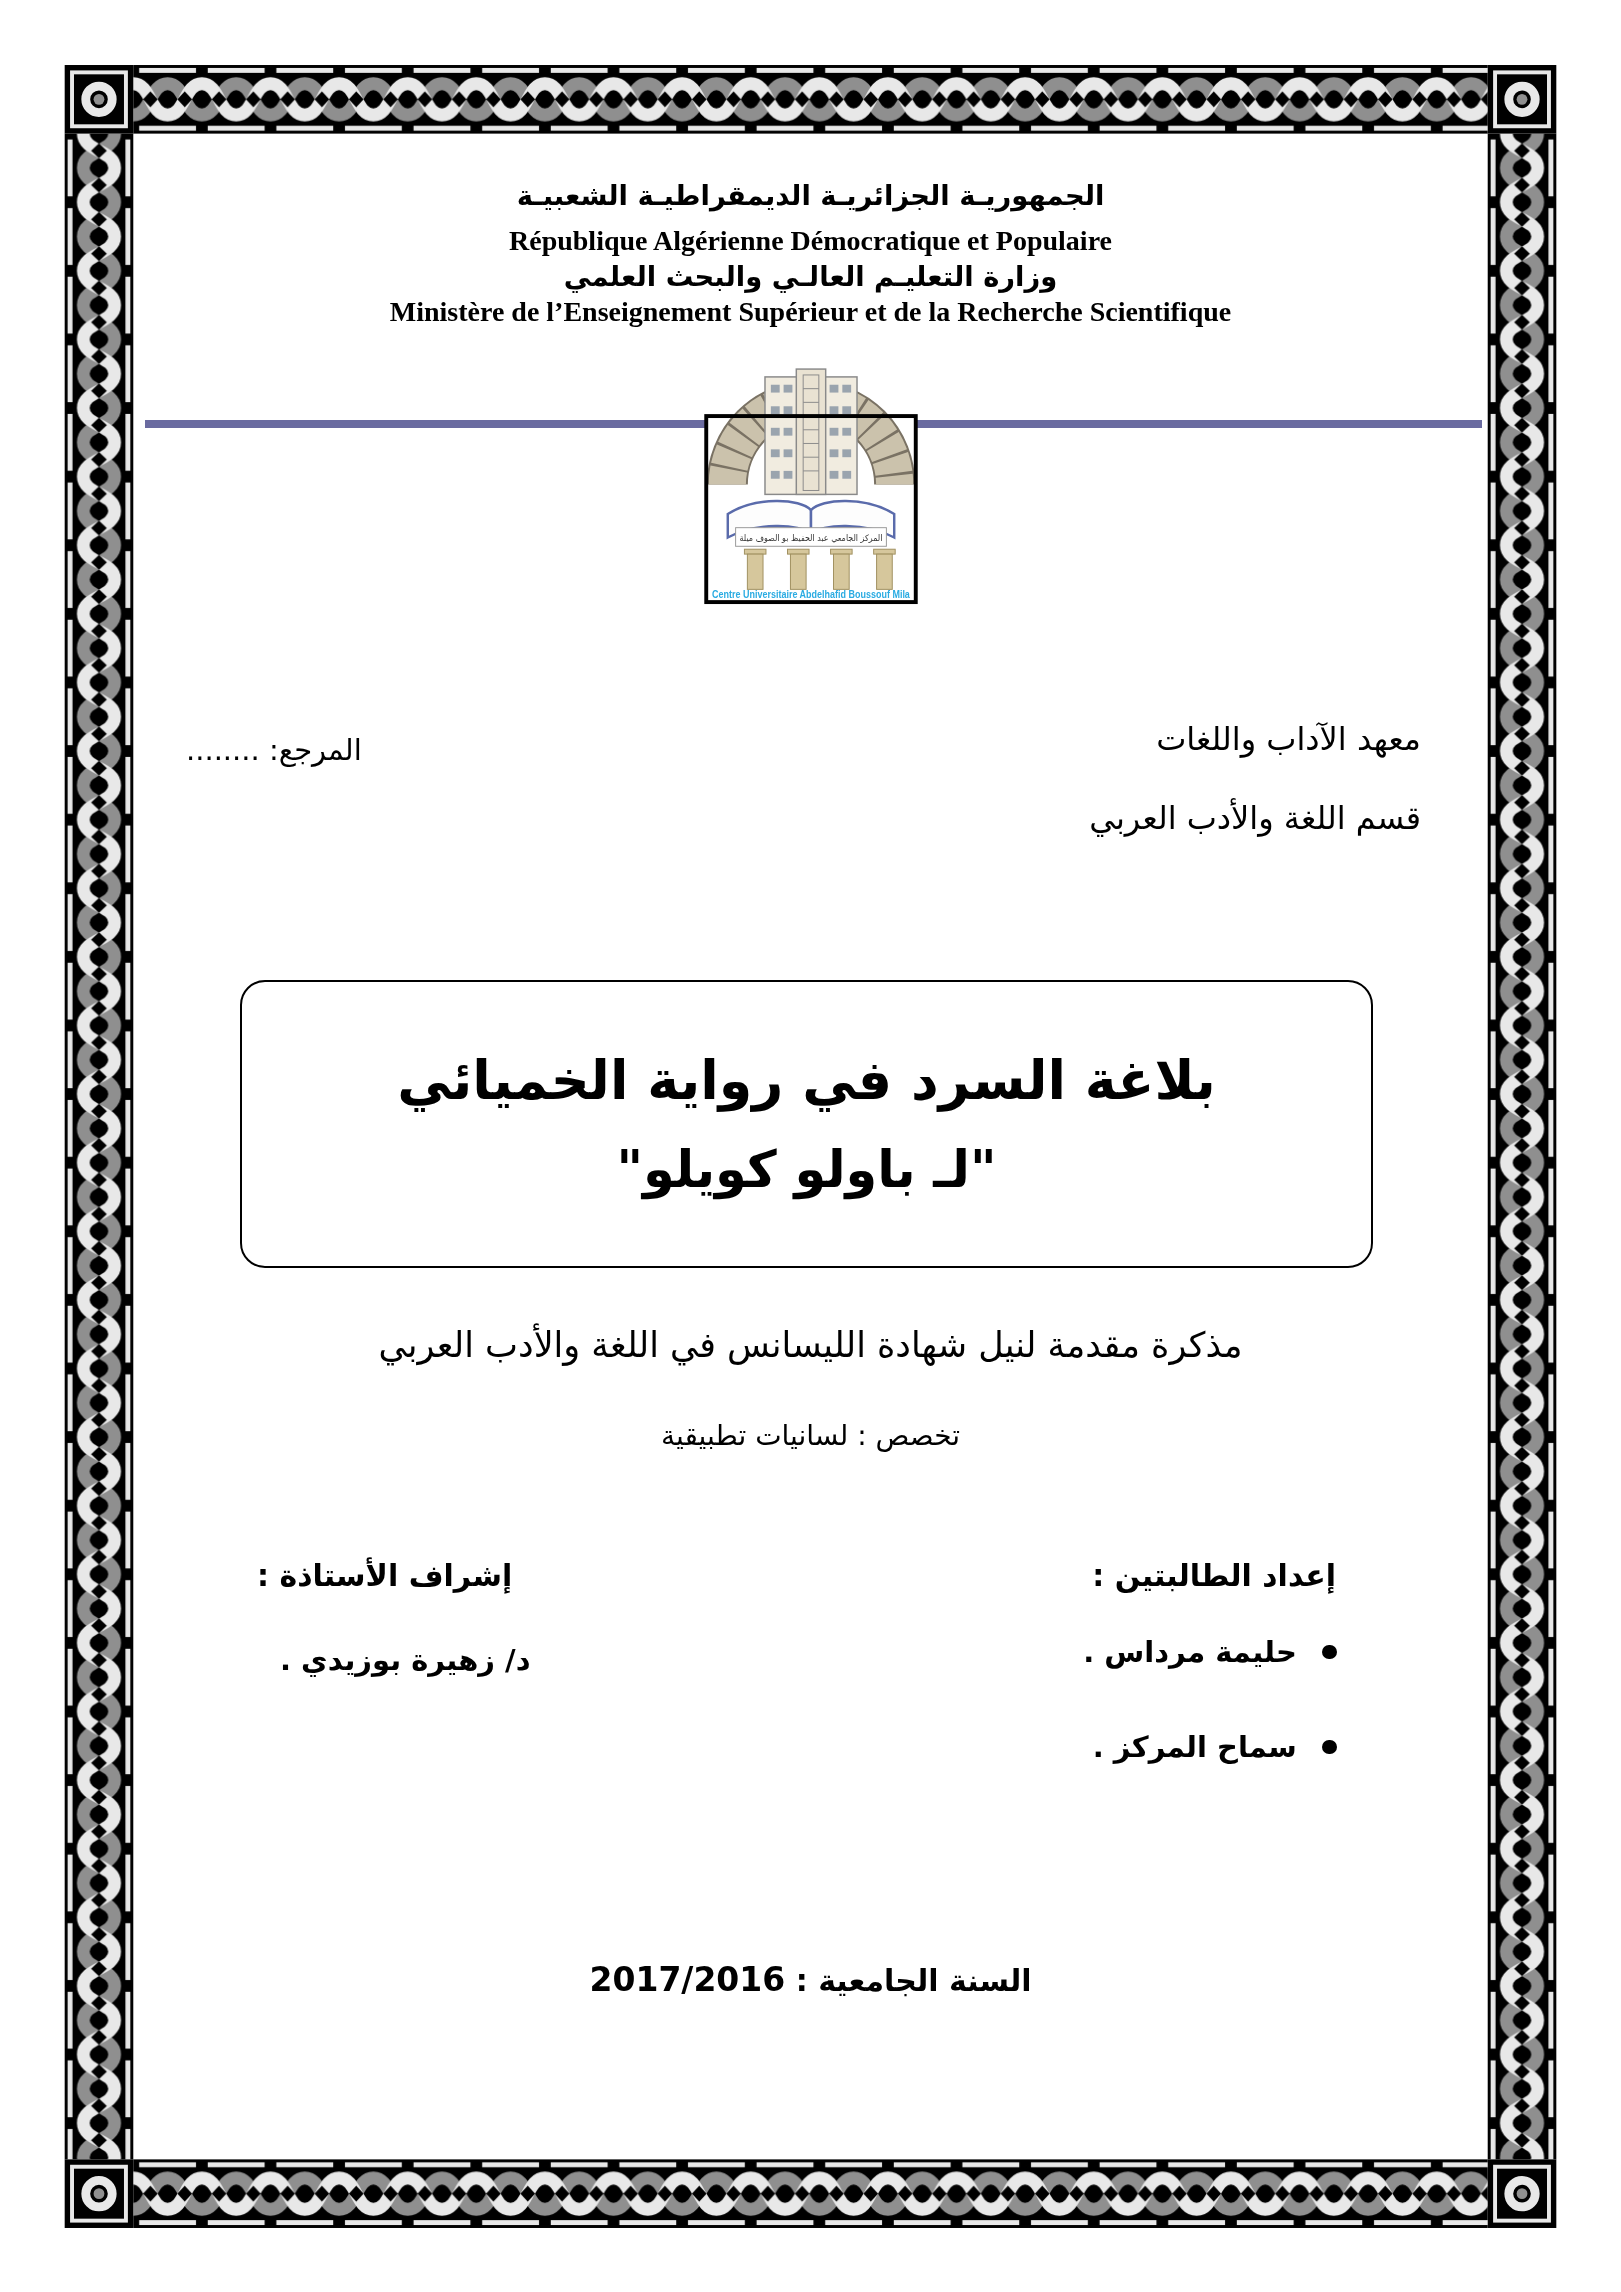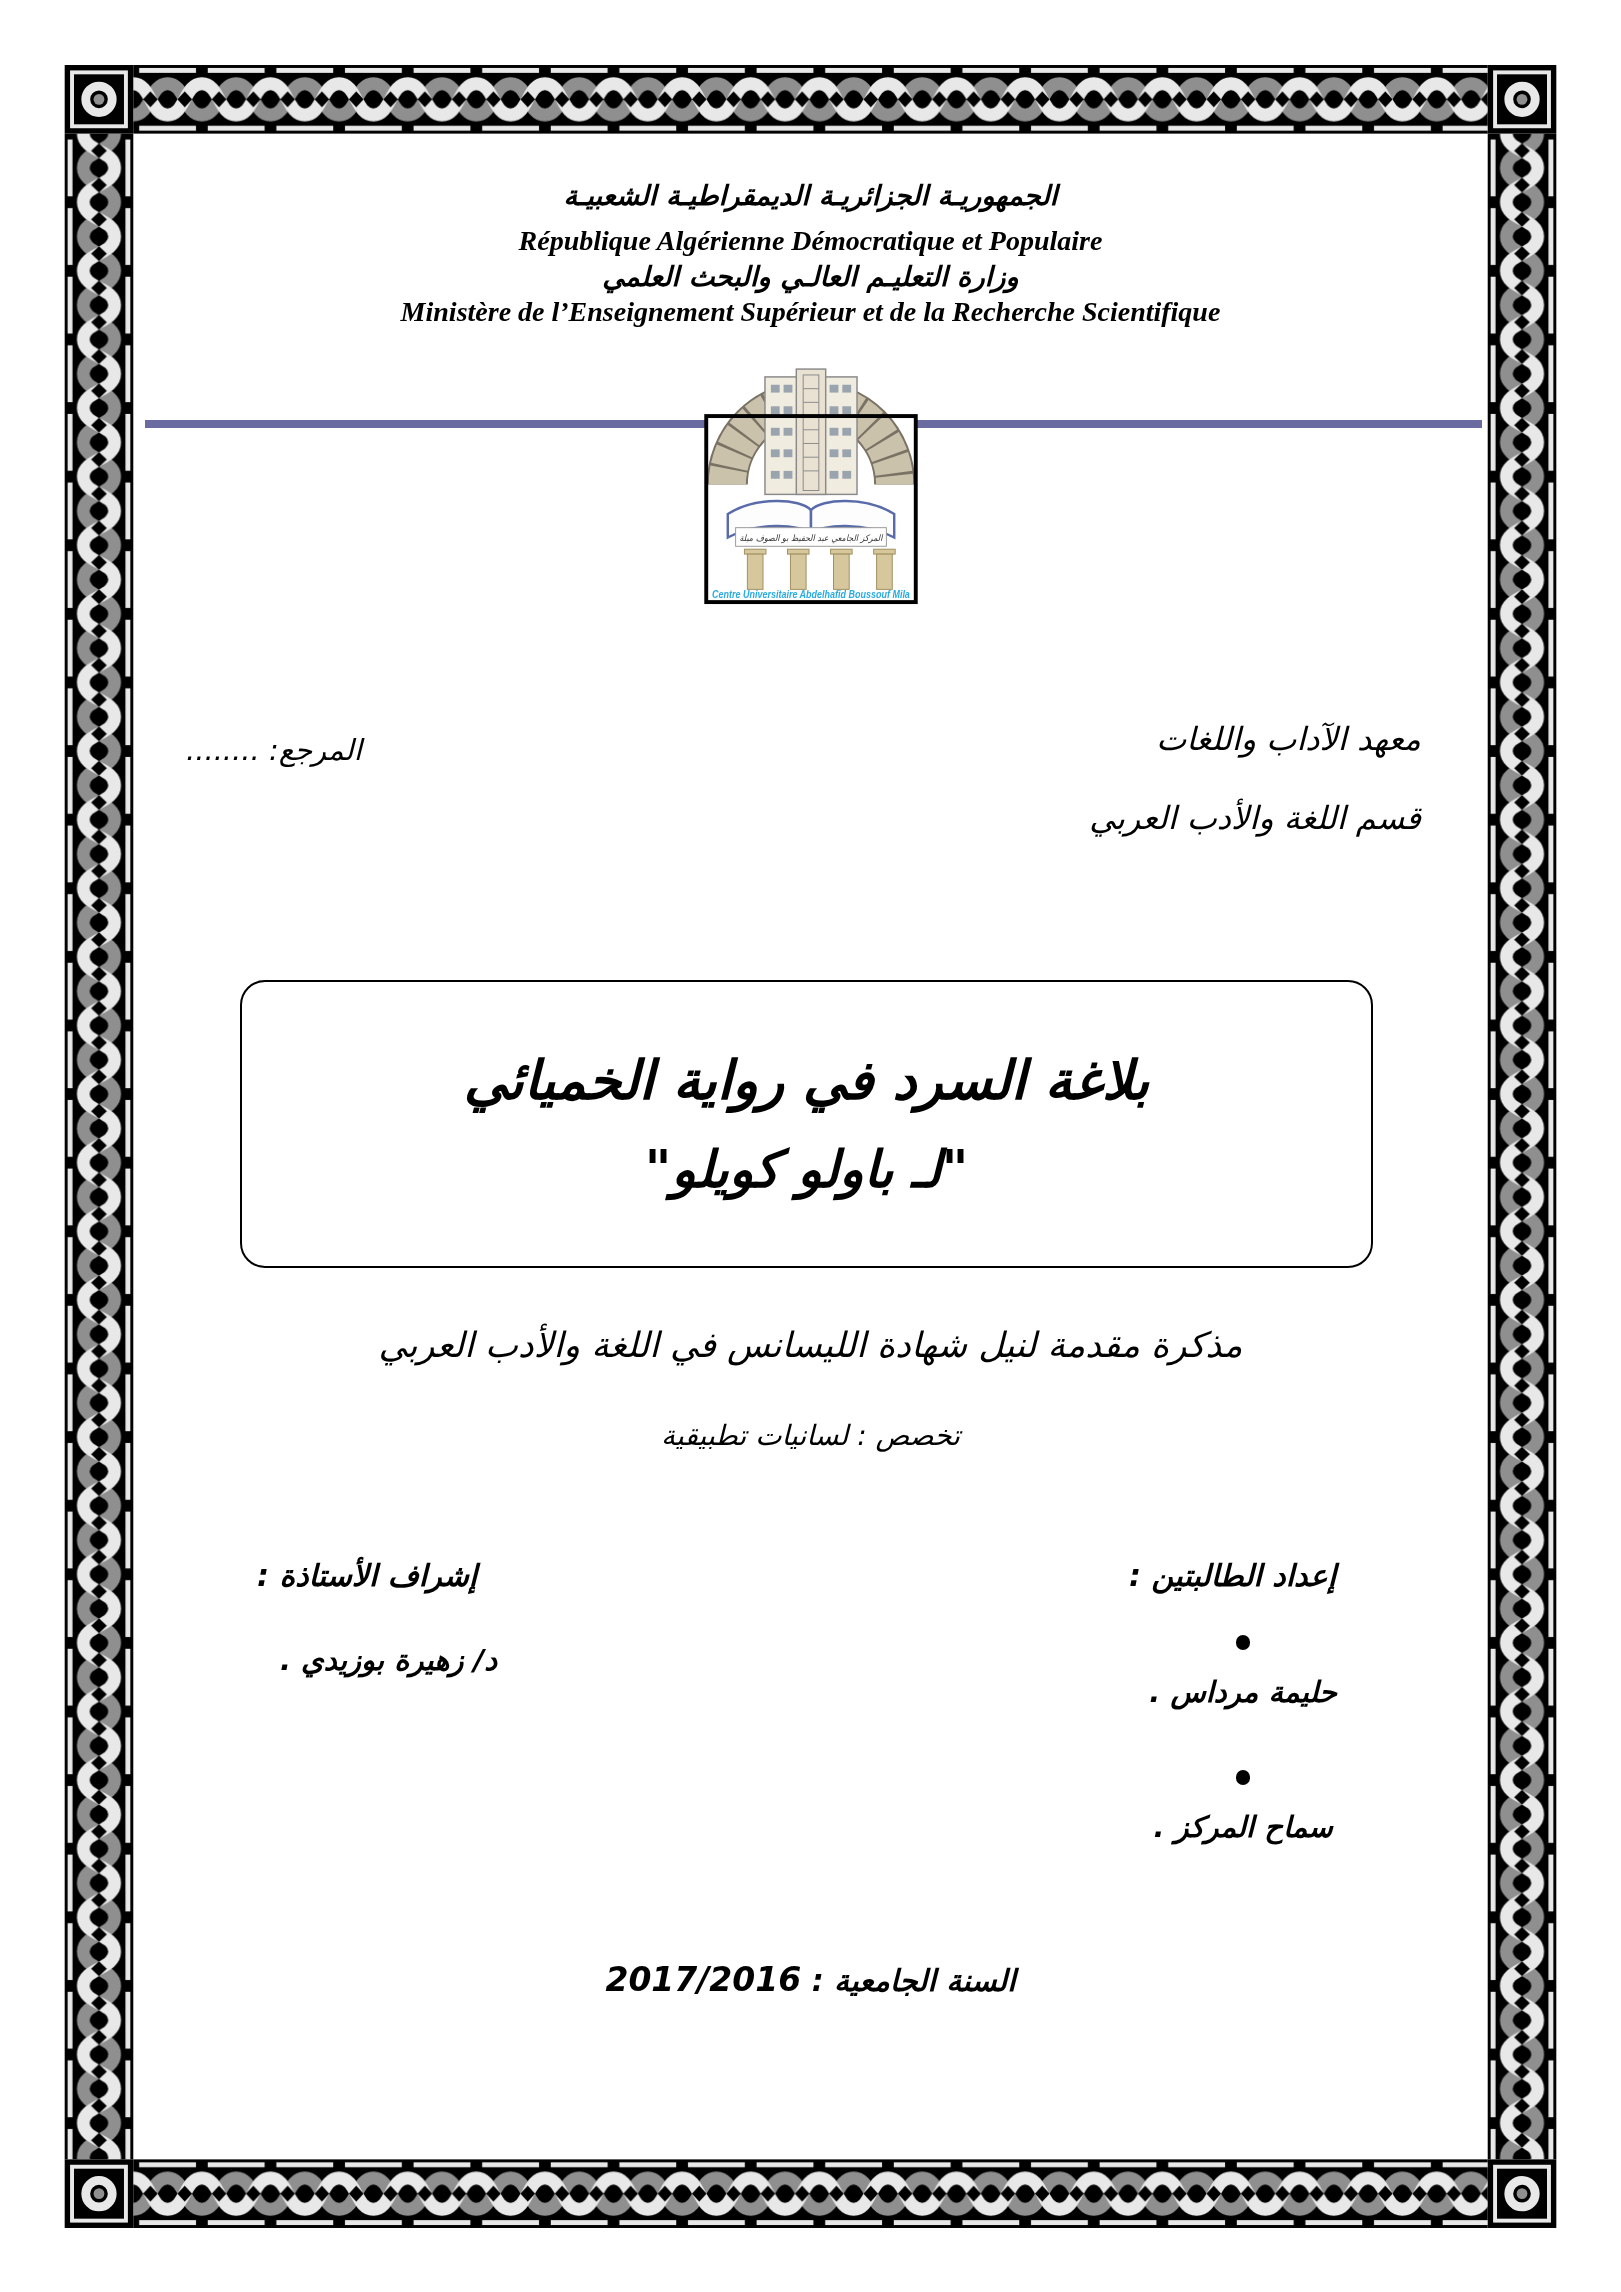--- a/index.html
+++ b/index.html
@@ -3,21 +3,20 @@
 <meta charset="utf-8">
 <style>
   html,body{margin:0;padding:0;background:#ffffff;}
   .page{
     position:relative;
     width:1621px;height:2293px;
     background:#ffffff;
     font-family:"DejaVu Sans",sans-serif;
     color:#000;
     overflow:hidden;
-    font-style:italic;
   }
   .abs{position:absolute;}
   .center{left:0;right:0;text-align:center;}
   .ar{direction:rtl;}
   .h-ar{font-size:27.4px;font-weight:bold;}
   .h-fr{font-family:"Liberation Serif",serif;font-size:28px;font-weight:bold;}
   .divider{height:7.8px;background:#6a6ba0;}
   .uni-name{font-size:38px;font-weight:bold;}
   .inst{font-size:32px;text-align:right;}
   .ref{font-size:29px;}
@@ -27,21 +26,21 @@
     display:flex;flex-direction:column;justify-content:center;align-items:center;
     gap:27.4px;
   }
   .title-l1{font-size:54px;font-weight:bold;}
   .title-l2{font-size:51px;font-weight:bold;}
   .memo1{font-size:35px;}
   .memo2{font-size:28px;}
   .sec-head{font-size:30px;font-weight:bold;}
   .name{font-size:29px;font-weight:bold;}
   .students{display:flex;flex-direction:column;gap:61px;}
-  .stu-item{display:flex;align-items:center;gap:25.5px;direction:rtl;flex-direction:column;}
+  .stu-item{display:flex;align-items:center;gap:25.5px;direction:rtl;}
   .dot{width:14.7px;height:14.7px;border-radius:50%;background:#000;flex:0 0 auto;}
   .year{font-size:30px;font-weight:bold;direction:rtl;}
   .year .num{font-size:33px;}
 </style>
 </head>
 <body>
 
 <div class="page">
 
   <svg class="abs" style="left:0;top:0" width="1621" height="2293" viewBox="0 0 1654 2339">

